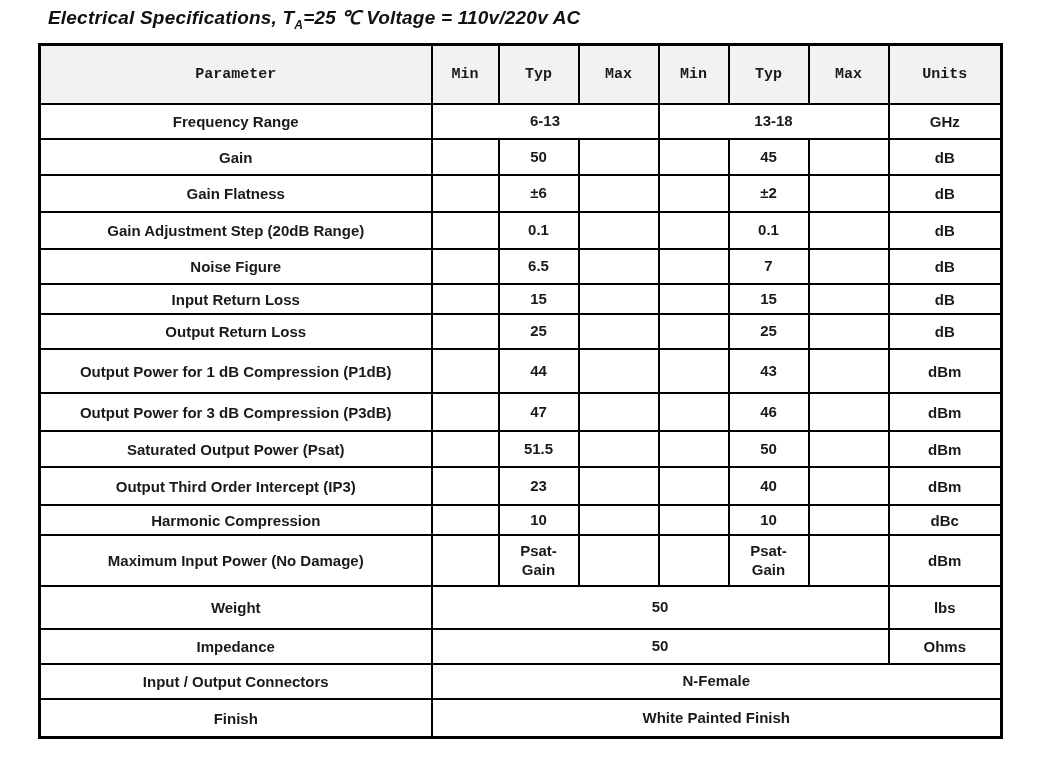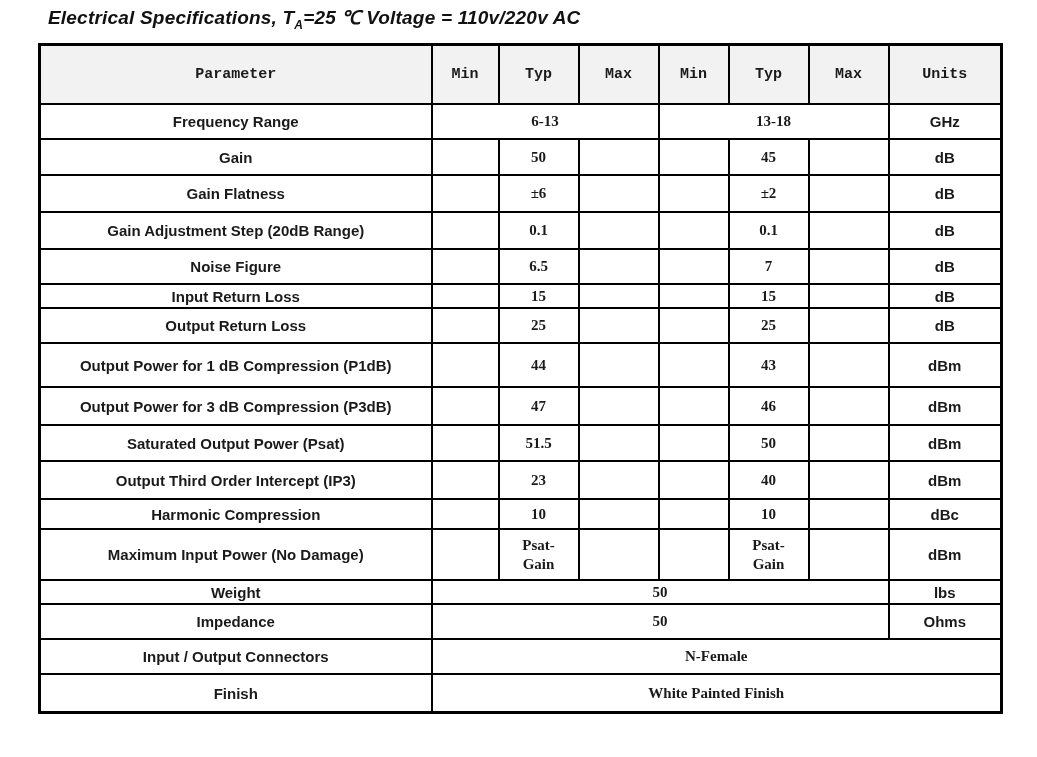--- a/index.html
+++ b/index.html
@@ -44,21 +44,20 @@
     padding: 0 4px;
     overflow: hidden;
   }
   table.spec-table thead th {
     background: #f2f2f2;
     font-family: Liberation Mono, monospace;
   }
   td.val {
     white-space: pre-line;
     line-height: 1.25;
-    font-family: Liberation Serif, serif;
   }
 </style>
 </head>
 <body>
 
 <div class="page">
 
   <div class="doc-title">
     <span>Electrical Specifications, T</span><sub>A</sub><span>=25 ℃ Voltage = 110v/220v AC</span>
   </div>
@@ -131,21 +130,21 @@
         <td>Noise Figure</td>
         <td></td>
         <td class="val">6.5</td>
         <td></td>
         <td></td>
         <td class="val">7</td>
         <td></td>
         <td>dB</td>
       </tr>
 
-      <tr style="height:24px">
+      <tr style="height:30px">
         <td>Input Return Loss</td>
         <td></td>
         <td class="val">15</td>
         <td></td>
         <td></td>
         <td class="val">15</td>
         <td></td>
         <td>dB</td>
       </tr>
 
@@ -221,21 +220,21 @@
         <td class="val">Psat-
 Gain</td>
         <td></td>
         <td></td>
         <td class="val">Psat-
 Gain</td>
         <td></td>
         <td>dBm</td>
       </tr>
 
-      <tr style="height:24px">
+      <tr style="height:43px">
         <td>Weight</td>
         <td class="val" colspan="6">50</td>
         <td>lbs</td>
       </tr>
 
       <tr style="height:35px">
         <td>Impedance</td>
         <td class="val" colspan="6">50</td>
         <td>Ohms</td>
       </tr>

